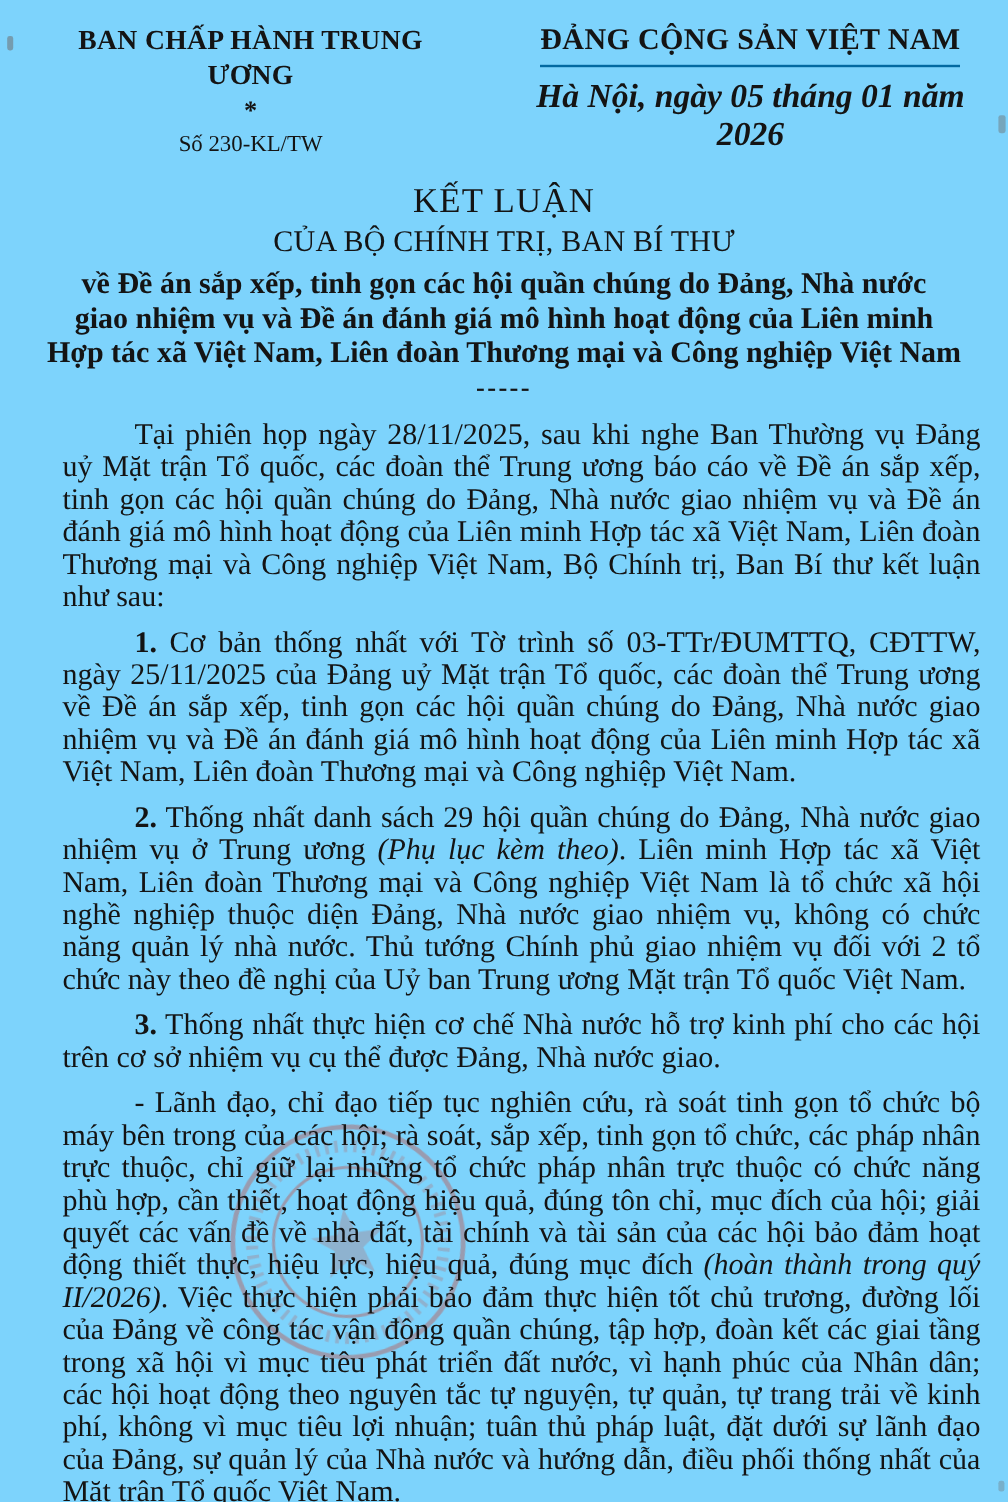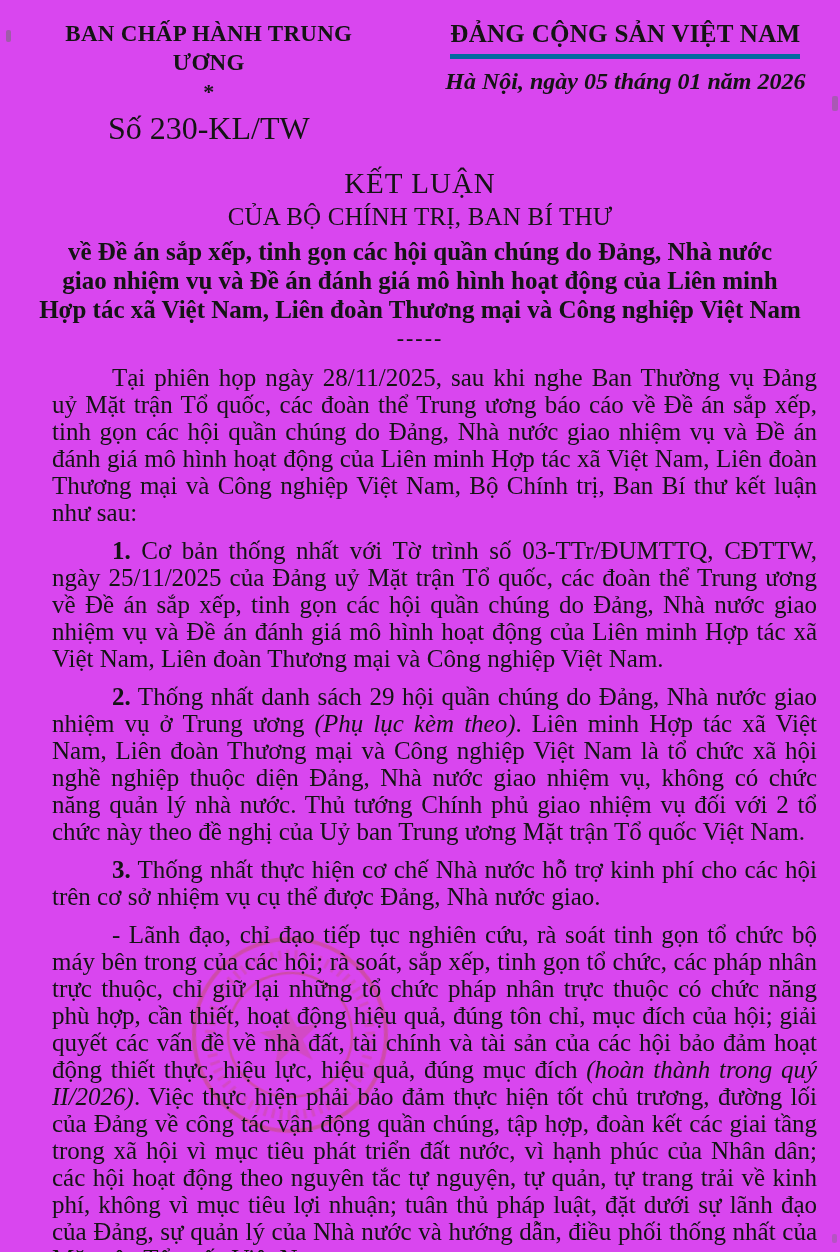--- a/index.html
+++ b/index.html
@@ -1,33 +1,33 @@
 <!DOCTYPE html>
 <html lang="vi"><head>
 <meta charset="utf-8">
 <style>
   html,body{margin:0;padding:0;background:#ffffff;}
   .page{
     position:relative;
     width:840px;height:1252px;
-    background:#d946ef;
+    background:#7dd3fc;
     font-family:"Liberation Serif","DejaVu Serif",serif;
     color:#141414;
     overflow:hidden;
   }
   
   .header{display:flex;justify-content:space-between;padding:20px 26px 0 28px;}
   .header-left{width:46%;text-align:center;}
   .org{font-weight:700;font-size:23px;letter-spacing:.3px;line-height:1.25;}
   .star{font-size:22px;font-weight:700;line-height:1;margin-top:3px;}
-  .docnum{font-size:32px;margin-top:7px;text-align:center;}
+  .docnum{font-size:19px;margin-top:7px;text-align:center;}
   .header-right{width:48%;text-align:center;}
   .nat{display:inline-block;font-weight:700;font-size:25px;letter-spacing:.3px;
-       border-bottom:5px solid #0369a1;padding-bottom:6px;}
-  .date{font-style:italic;font-weight:700;font-size:24px;margin-top:9px;}
+       border-bottom:2px solid #0369a1;padding-bottom:6px;}
+  .date{font-style:italic;font-weight:700;font-size:28px;margin-top:9px;}
   
   .titleblock{text-align:center;margin-top:20px;position:relative;z-index:2;}
   .t-main{font-size:29px;font-weight:400;letter-spacing:1px;}
   .t-sub{font-size:25px;margin-top:3px;letter-spacing:.2px;}
   .t-subject{font-size:25px;font-weight:700;line-height:29px;margin-top:6px;}
   .t-div{font-size:22px;font-weight:700;letter-spacing:2px;margin-top:1px;}
   
   .doc-body{
     position:relative;z-index:2;
     margin:13px 23px 0 52px;

